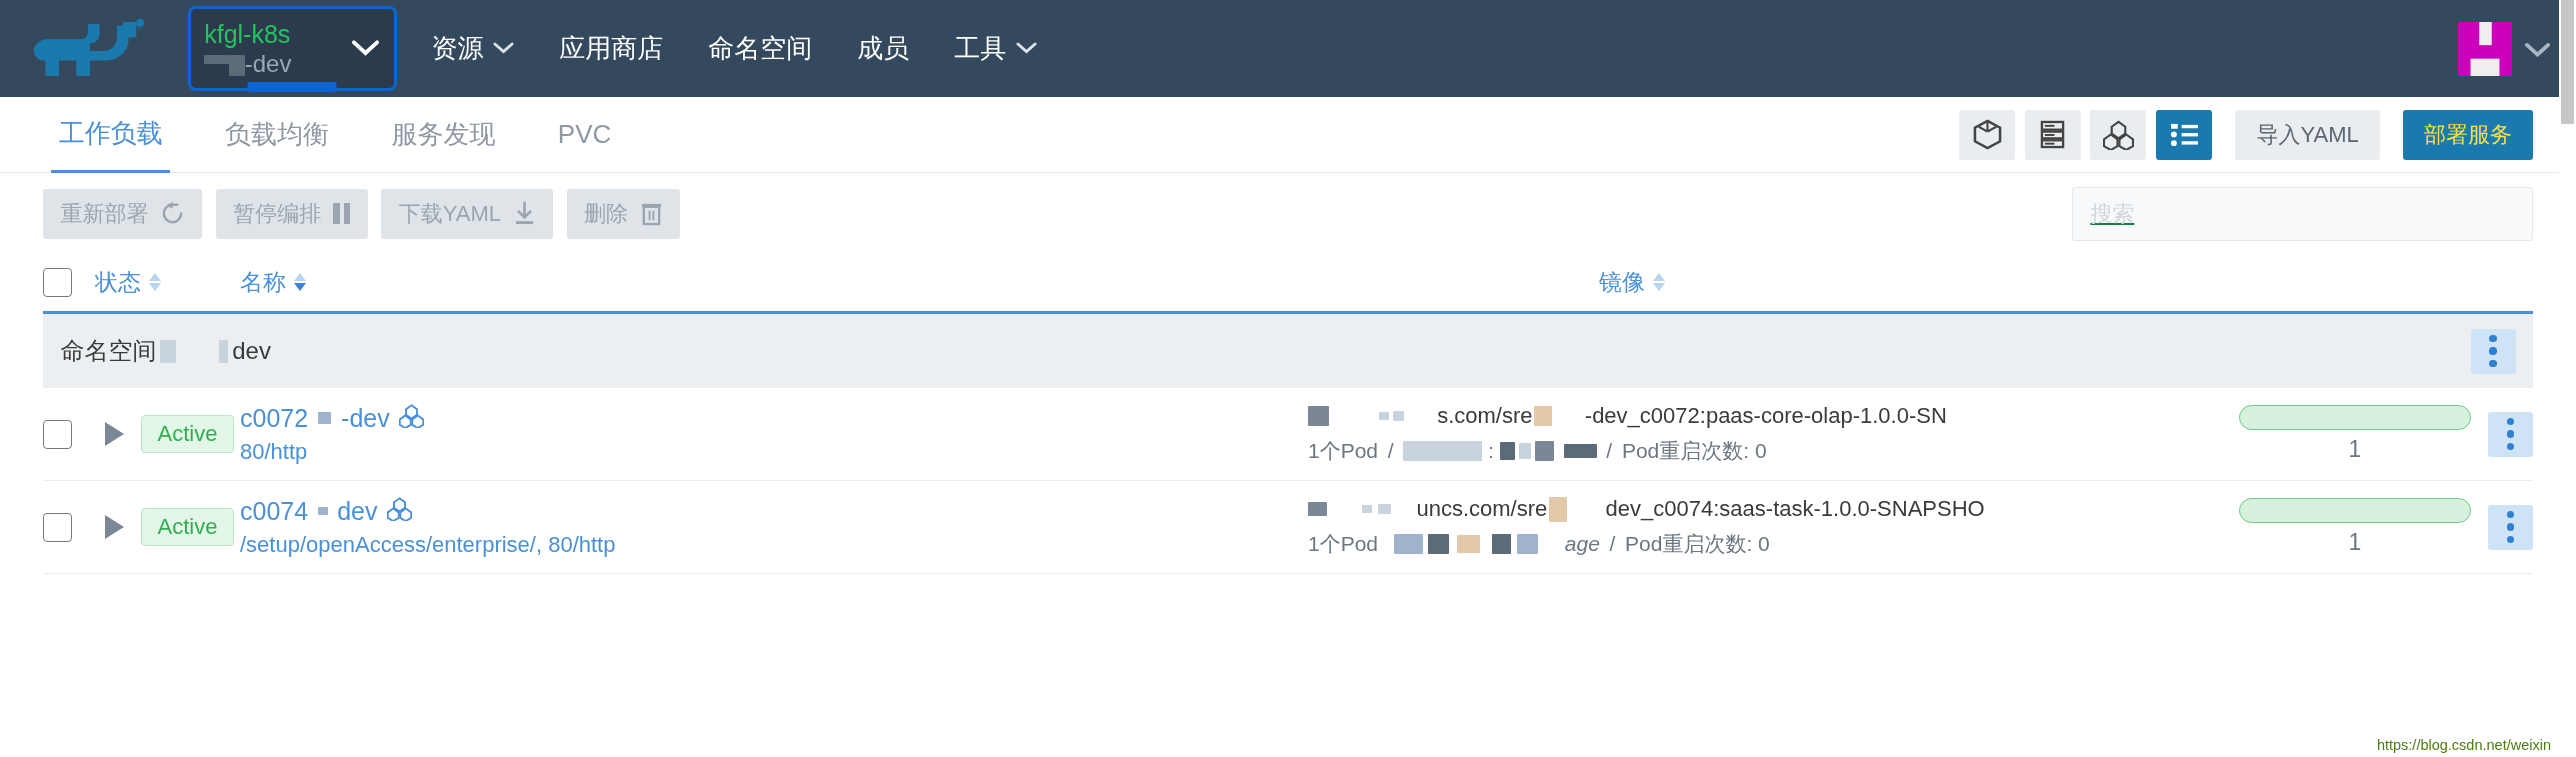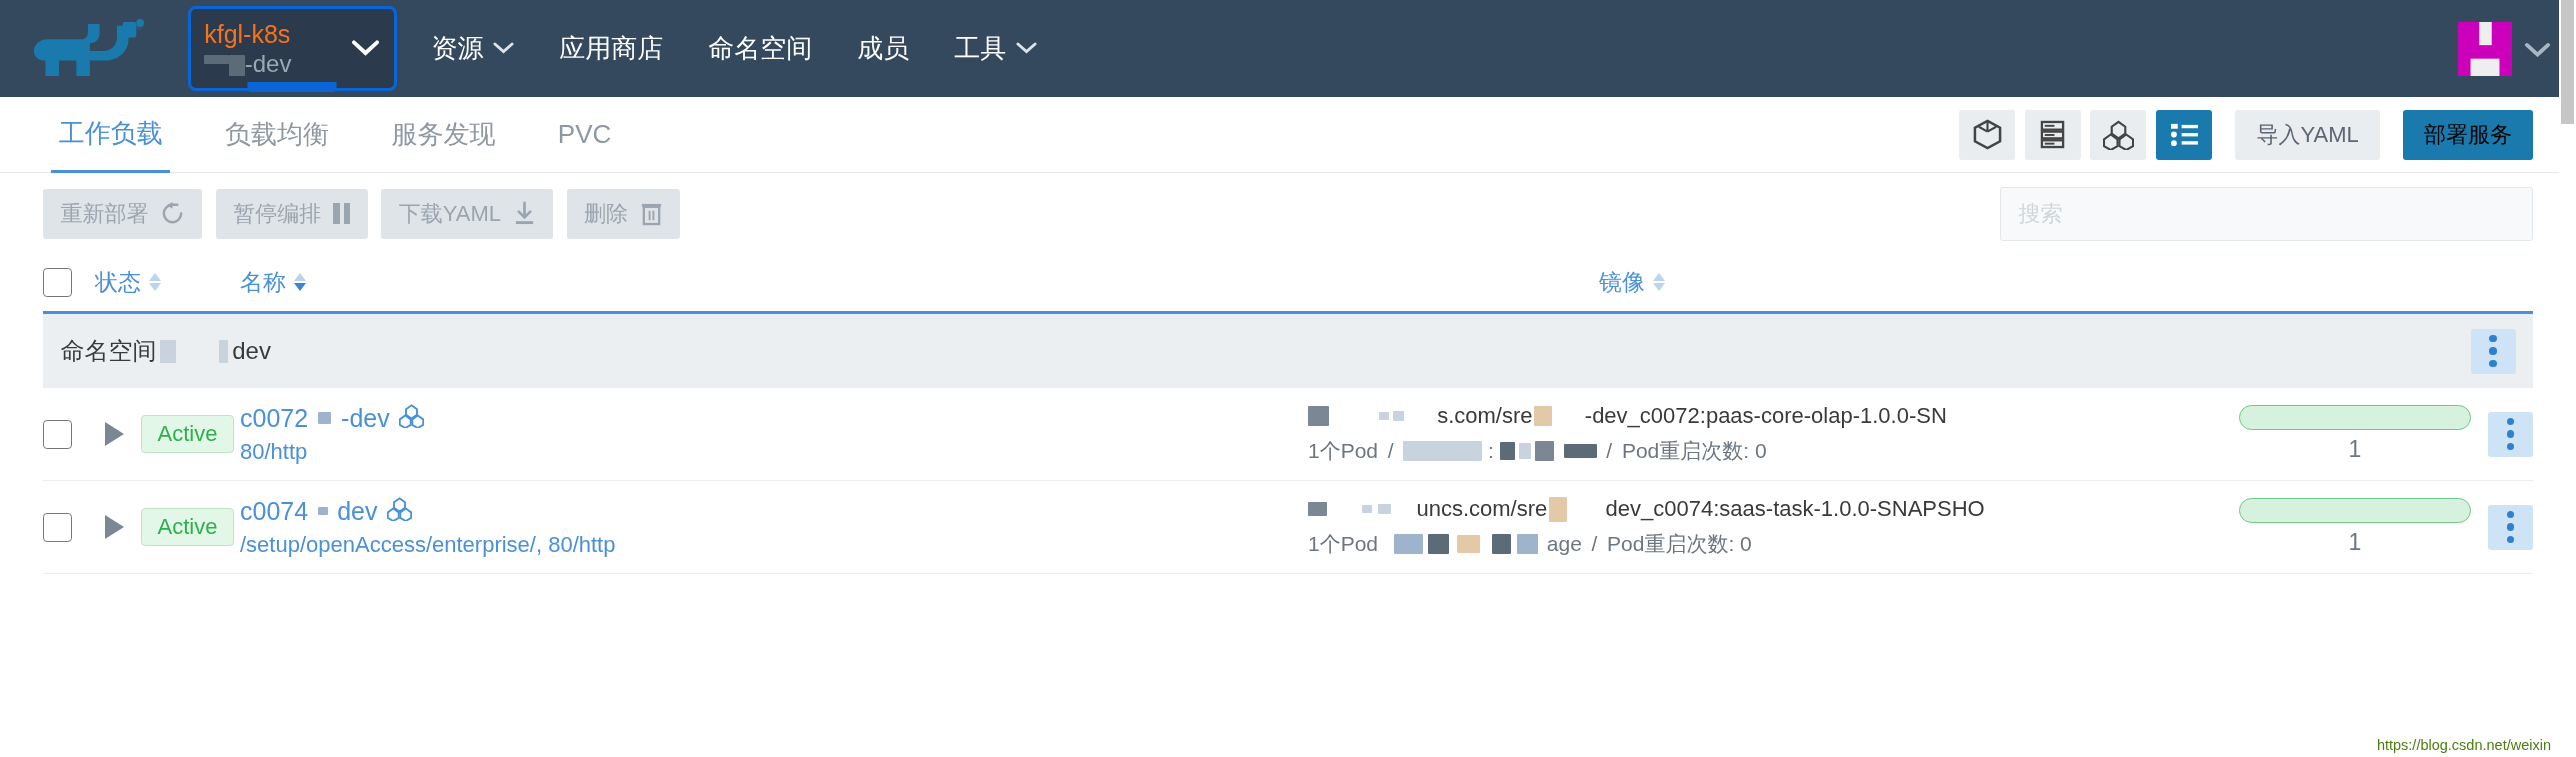--- a/index.html
+++ b/index.html
@@ -40,21 +40,21 @@
     background:#2b3b4d;
     border:3.9px solid #0a66d6;
     border-radius:7.7px;
     display:flex;
     flex-direction:column;
     justify-content:center;
     padding:5.8px 13.6px;
     cursor:pointer;
   }
   .project-chip .p-name{
-    color:#f97316;
+    color:#22c55e;
     font-size:25px;
     line-height:29px;
     white-space:nowrap;
     overflow:hidden;
   }
   .project-chip .p-sub{
     color:#9aa7b4;
     font-size:24px;
     line-height:29px;
     white-space:nowrap;
@@ -169,21 +169,21 @@
     height:50px;
     border:none;
     border-radius:2.9px;
     font-size:22px;
     padding:0 21px;
     cursor:pointer;
     font-family:inherit;
     white-space:nowrap;
   }
   .btn-light{ background:#e9edf0; color:#5a6672; margin-left:13.6px; }
-  .btn-primary{ background:#1a7aad; color:#000000; margin-left:13.6px; }
+  .btn-primary{ background:#1a7aad; color:#fde047; margin-left:13.6px; }
 
   
   .toolbar{
     height:81px;
     display:flex;
     align-items:center;
     padding:0 43px;
     gap:13.6px;
     background:#fff;
   }
@@ -201,30 +201,31 @@
     cursor:default;
     font-family:inherit;
     white-space:nowrap;
   }
   .tb-btn .gi{ font-size:21px; line-height:1; display:inline-flex; align-items:center;}
   .pause-ico{ display:inline-flex; gap:3.9px; }
   .pause-ico i{ display:block; width:6.8px; height:21px; background:#9aa5b0; }
 
   .search-box{
     margin-left:auto;
-    width:533px;
+    width:461px;
     height:54px;
     background:#f7f9fa;
     border:1.9px solid #e2e7ea;
     border-radius:2.9px;
     padding:0 17.4px;
     font-size:22px;
-    color:#000000;
+    color:#15803d;
     font-family:inherit;
     outline:none;
+    text-decoration:underline;
   }
   .search-box::placeholder{ color:#cfd6db; }
 
   
   .table{
     padding:0 43px;
   }
   .thead{
     display:flex;
     align-items:center;
@@ -718,21 +719,21 @@
         <span class="redact tan" style="width:17.4px;height:25px;margin:0 39px 0 1.9px;"></span>
         <span>dev_c0074:saas-task-1.0.0-SNAPSHO</span>
       </div>
       <div class="img-sub">
         <span>1个Pod</span>
         <span class="redact blue" style="width:29px;height:19.4px;margin-left:15.5px;"></span>
         <span class="redact dark" style="width:21px;height:19.4px;margin-left:5.8px;"></span>
         <span class="redact tan" style="width:23px;height:17.4px;margin-left:7.7px;"></span>
         <span class="redact dark" style="width:19.4px;height:19.4px;margin-left:11.6px;"></span>
         <span class="redact blue" style="width:21px;height:19.4px;margin-left:5.8px;"></span>
-        <span style="margin-left:9px;">age</span>
+        <span style="margin-left:27px;font-style:italic;">age</span>
         <span style="margin:0 9.7px;">/</span>
         <span>Pod重启次数: 0</span>
       </div>
     </div>
     <div class="col-pods">
       <div class="pods-cell">
         <div class="pbar"></div>
         <div class="pcount">1</div>
       </div>
     </div>

